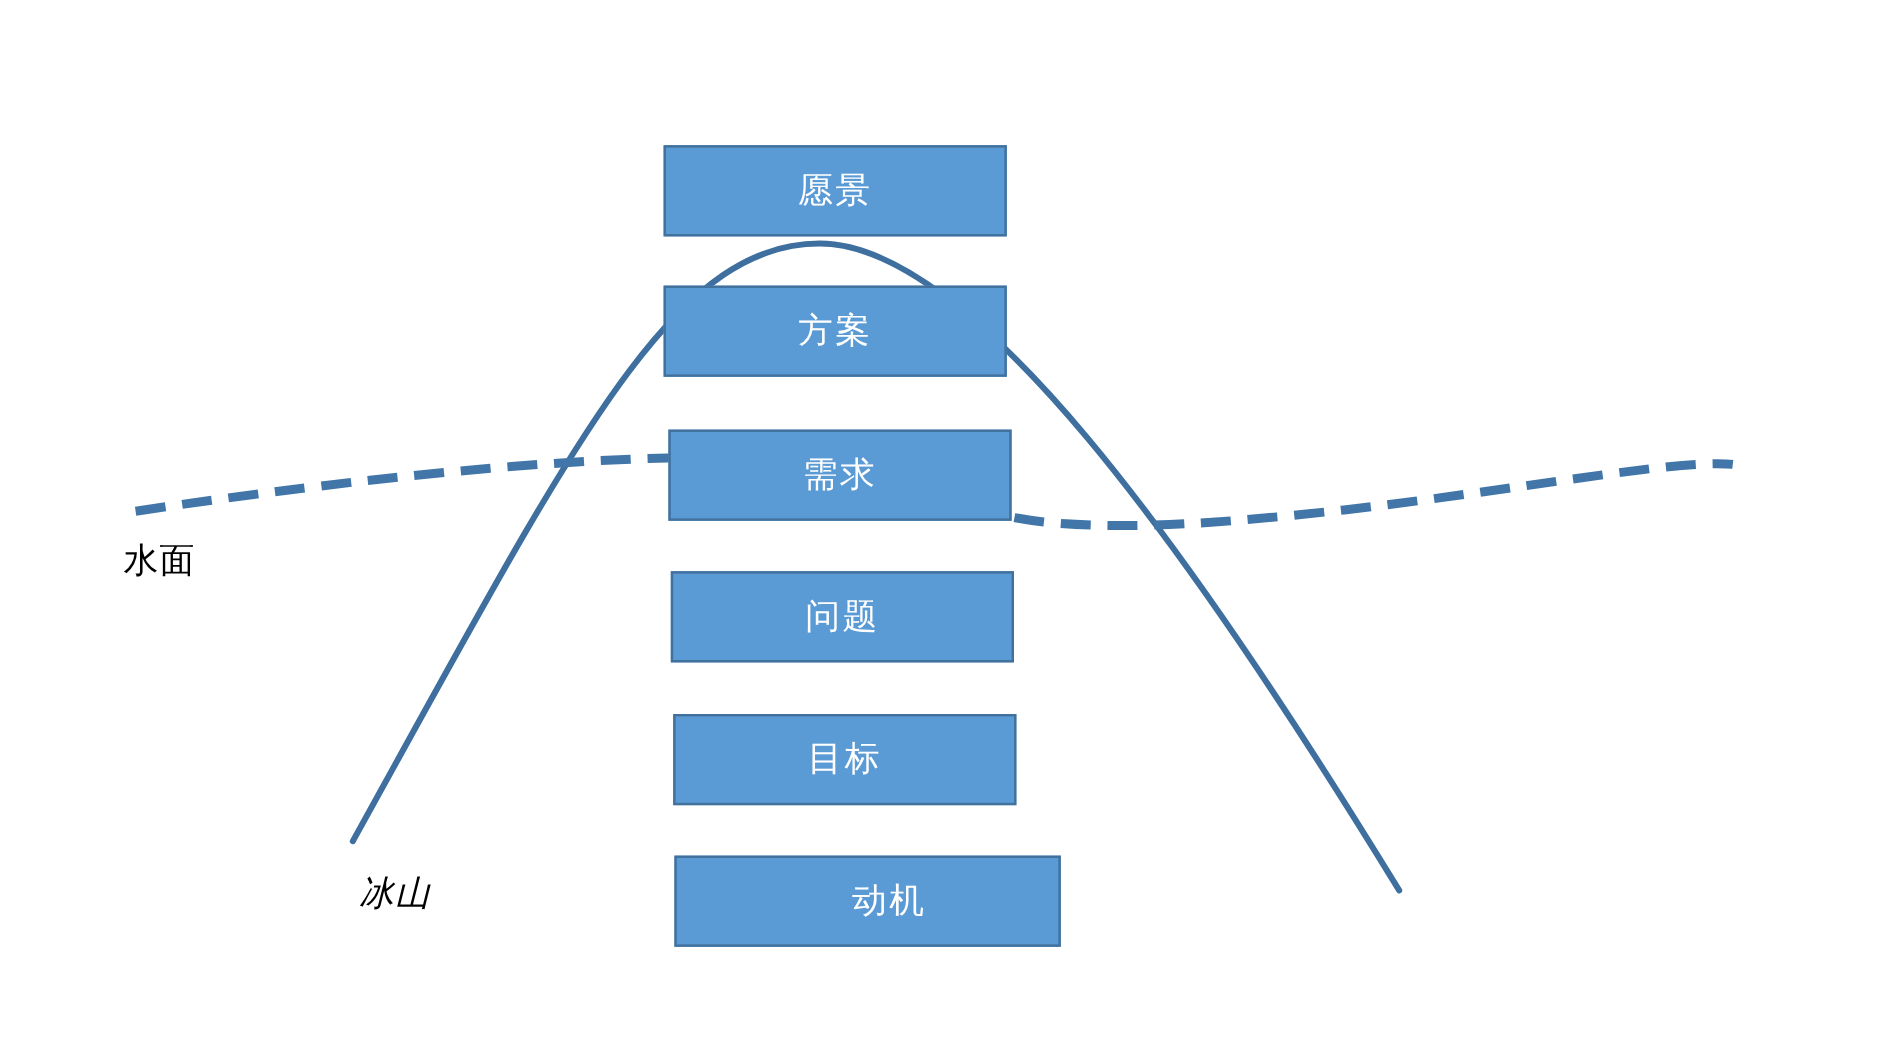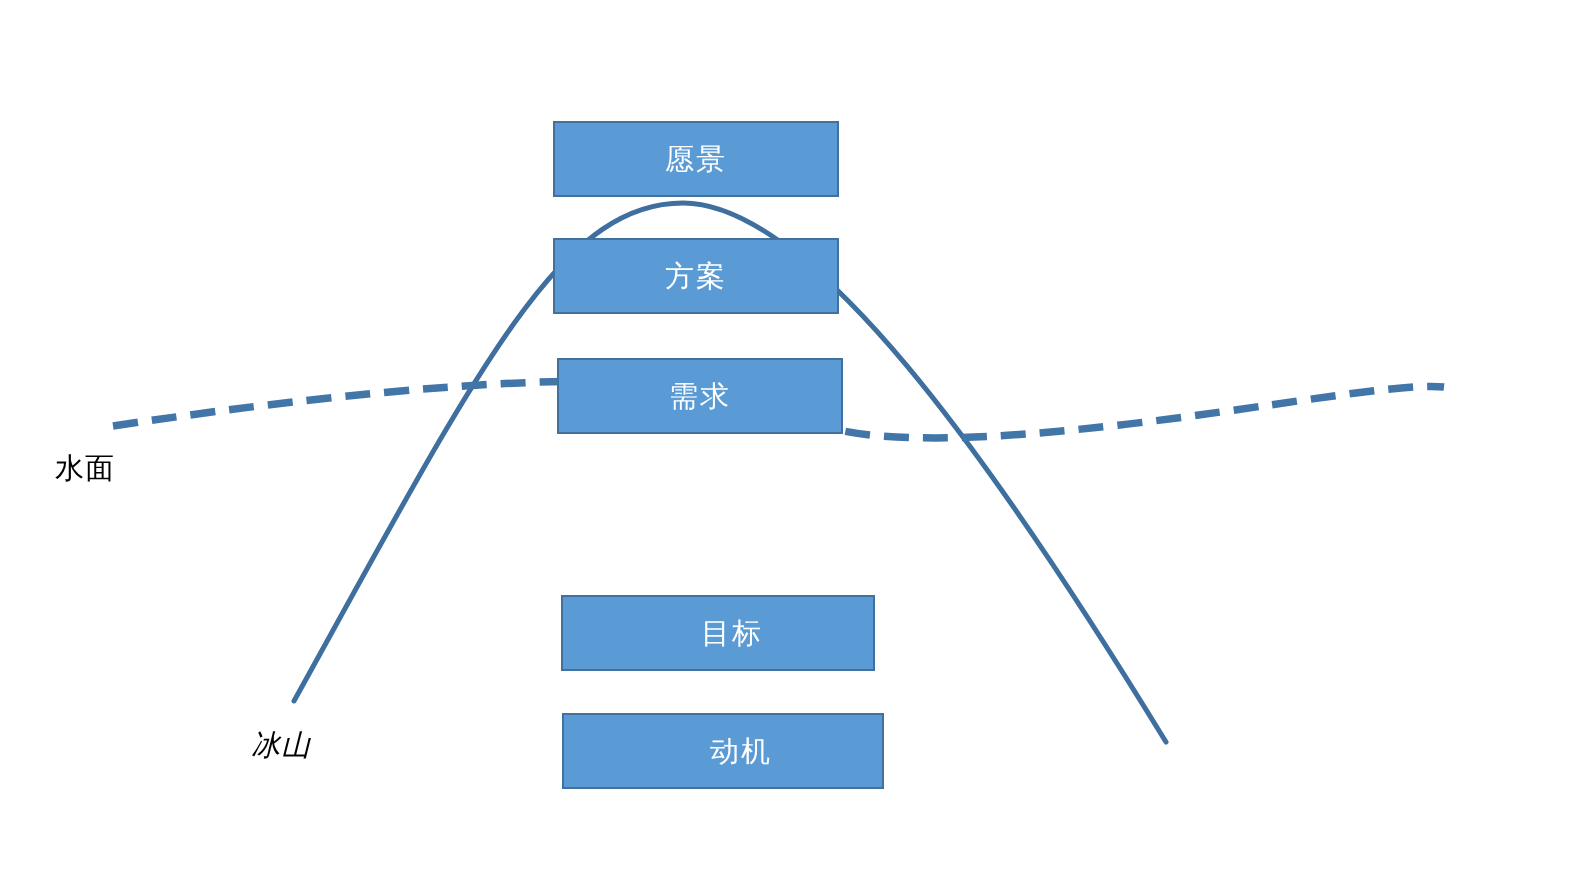--- a/index.html
+++ b/index.html
@@ -54,20 +54,21 @@
     user-select: none;
   }
   .float-label {
     position: absolute;
     color: var(--label-text, #000000);
     font-size: 29px;
     line-height: 1;
     letter-spacing: 1px;
     white-space: nowrap;
     user-select: none;
+    margin-left: 48px;
   }
 </style>
 </head>
 <body>
 
 <div class="canvas">
 
   <svg class="lines-svg" viewBox="0 0 1587 880">
 
     <path class="iceberg-curve" d="M 294 701
@@ -86,22 +87,25 @@
   </div>
 
   <div class="box" style="left:553px; top:238px;">
     <span class="box-label">方案</span>
   </div>
 
   <div class="box" style="left:557px; top:358px;">
     <span class="box-label">需求</span>
   </div>
 
+  <div class="box" style="left:559px; top:476px;">
+    <span class="box-label">问题</span>
+  </div>
 
-  <div class="box" style="left:561px; top:595px;padding-left:28px;">
+  <div class="box" style="left:561px; top:595px;">
     <span class="box-label">目标</span>
   </div>
 
   <div class="box" style="left:562px; top:713px;padding-left:36px;">
     <span class="box-label">动机</span>
   </div>
 
   <div class="float-label" style="left:55px; top:454px;">水面</div>
 
   <div class="float-label" style="left:251px; top:731px;font-style:italic;">冰山</div>

